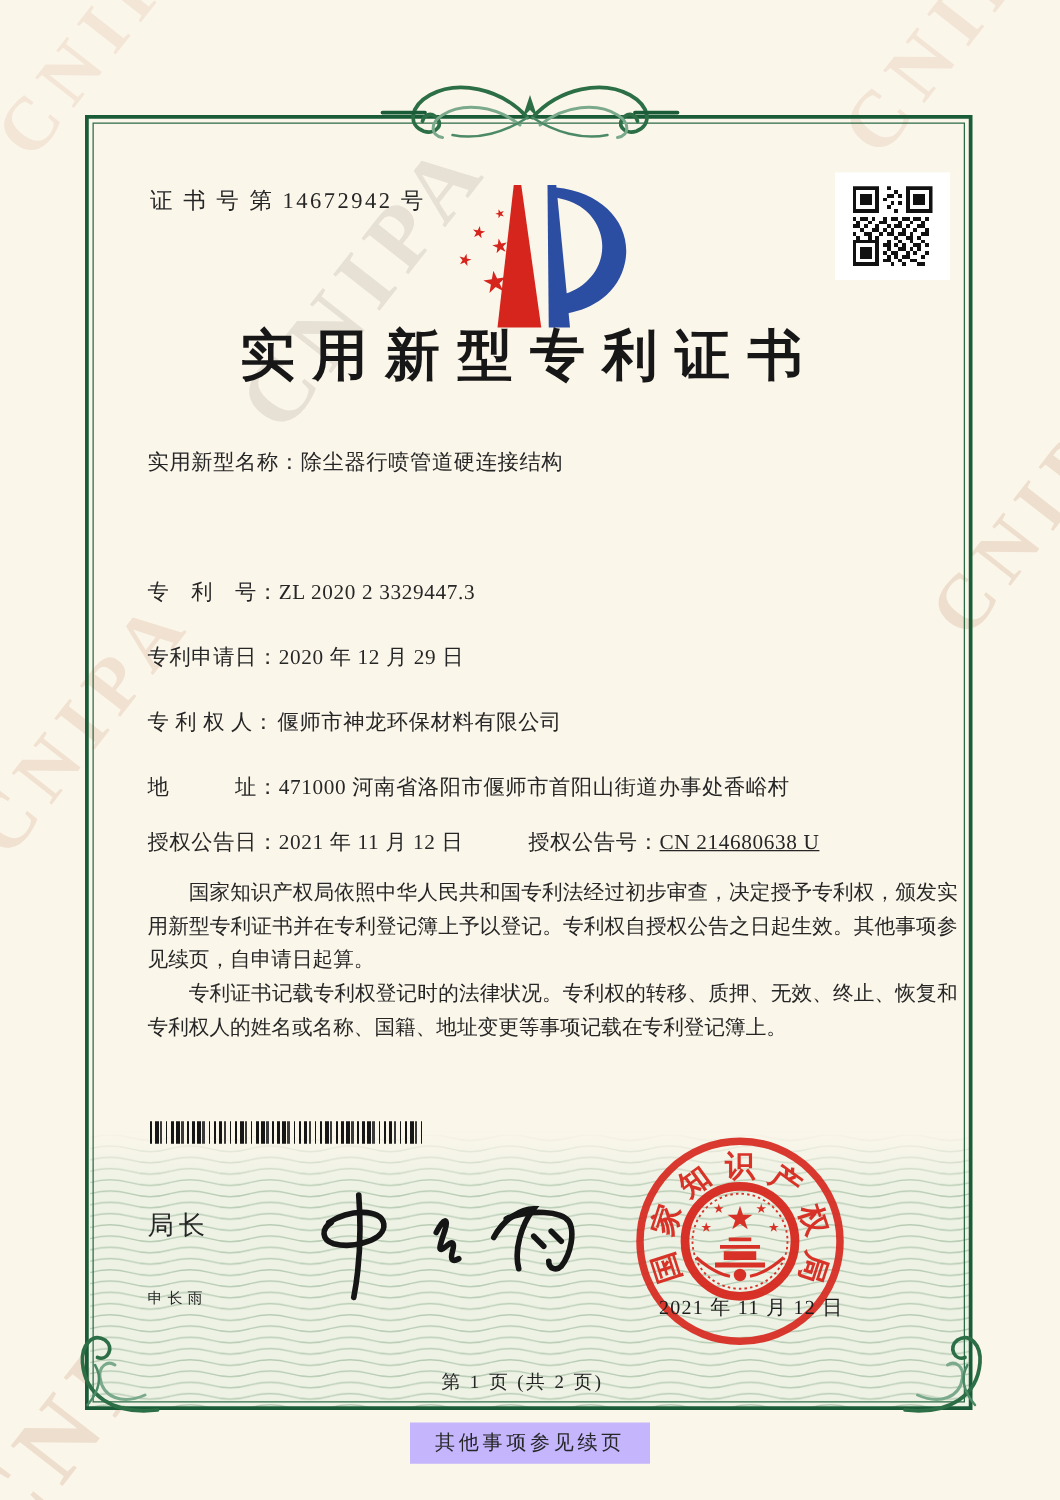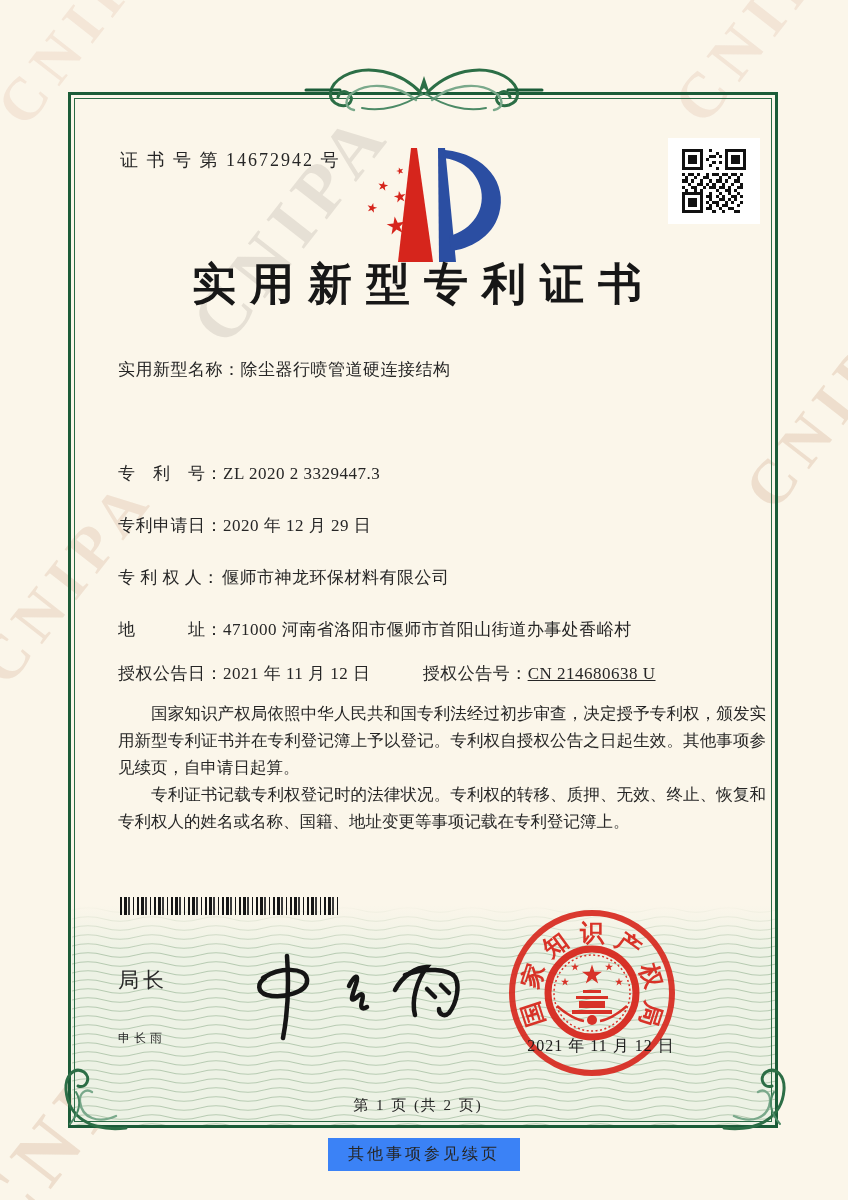--- a/index.html
+++ b/index.html
@@ -68,21 +68,21 @@
   .seal-char{position:absolute; left:50%; top:50%; font-size:24px; font-weight:bold;
     color:rgba(215,40,30,.95); width:26px; margin-left:-13px; margin-top:-14px;
     text-align:center;}
   .seal-emblem{position:absolute; left:50%; top:50%; transform:translate(-50%,-50%);}
   .seal-date{position:absolute; left:516px; top:1036px; width:170px; font-size:16px;
     letter-spacing:1px; color:#1c1c1c; text-align:center; white-space:nowrap;}
   
   .page-num{position:absolute; left:0; top:1096px; width:836px; text-align:center;
     font-size:15px; letter-spacing:2px;}
   .cont-note{position:absolute; left:50%; top:1138px; transform:translateX(-50%);
-    background:#3b82f6; padding:6px 20px; font-size:16px; letter-spacing:3px;}
+    background:#c4b5fd; padding:6px 20px; font-size:16px; letter-spacing:3px;}
 </style>
 </head>
 <body>
 
 <div class="page">
 
   <div class="wm wm1">CNIPA</div>
   <div class="wm wm2">CNIPA</div>
   <div class="wm wm3">CNIPA</div>
   <div class="wm wm4">CNIPA</div>

